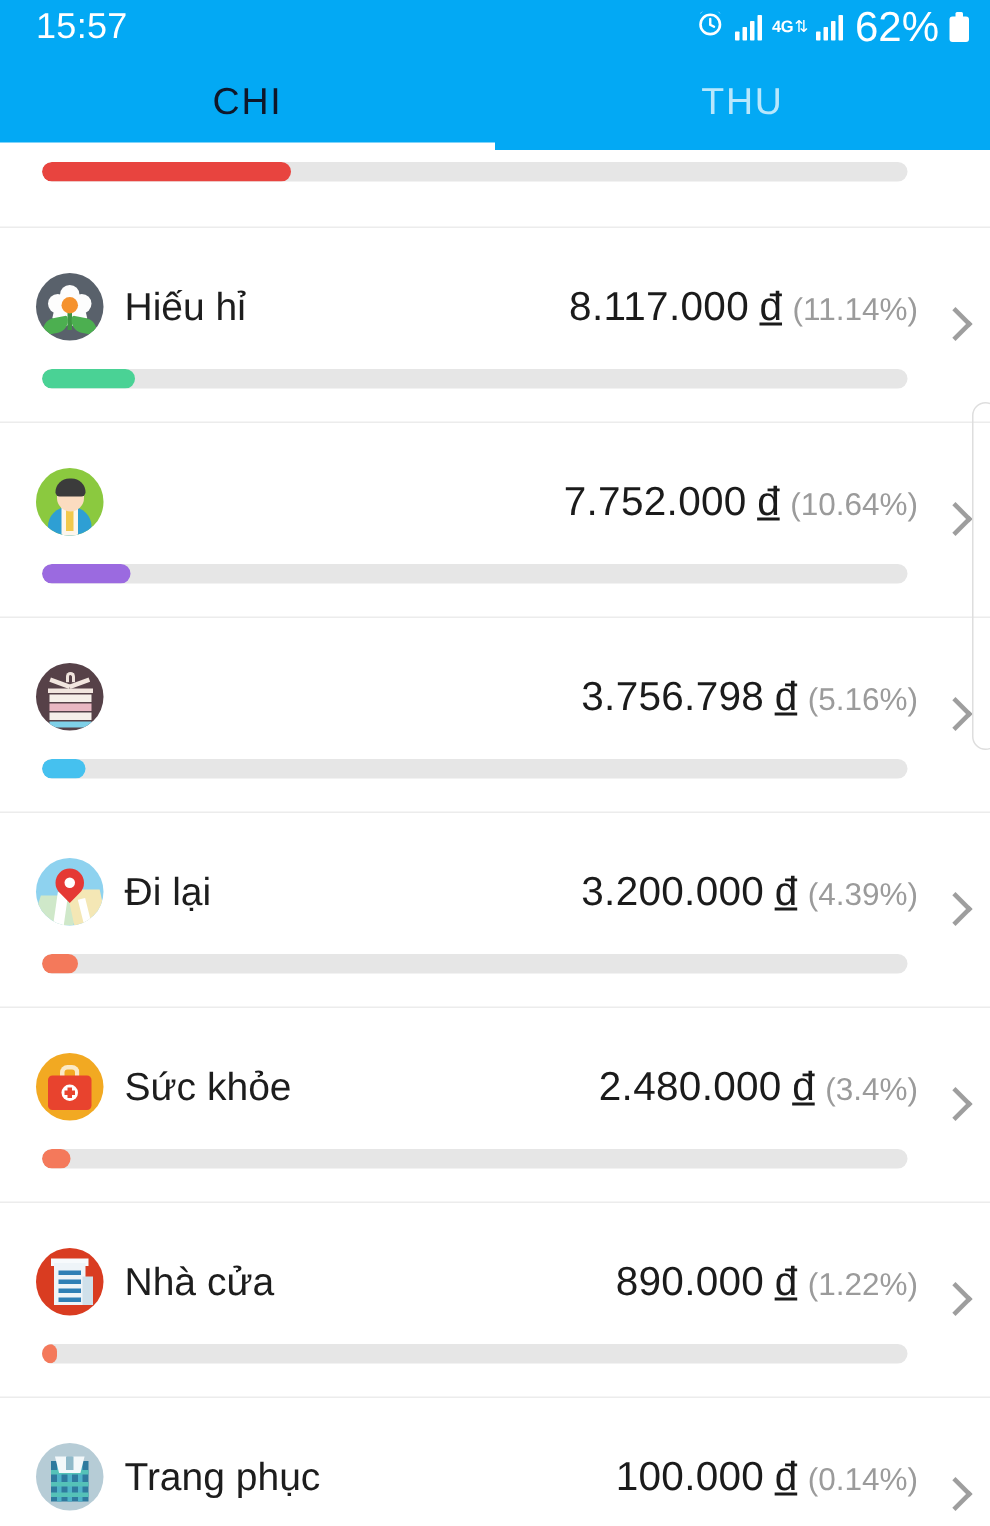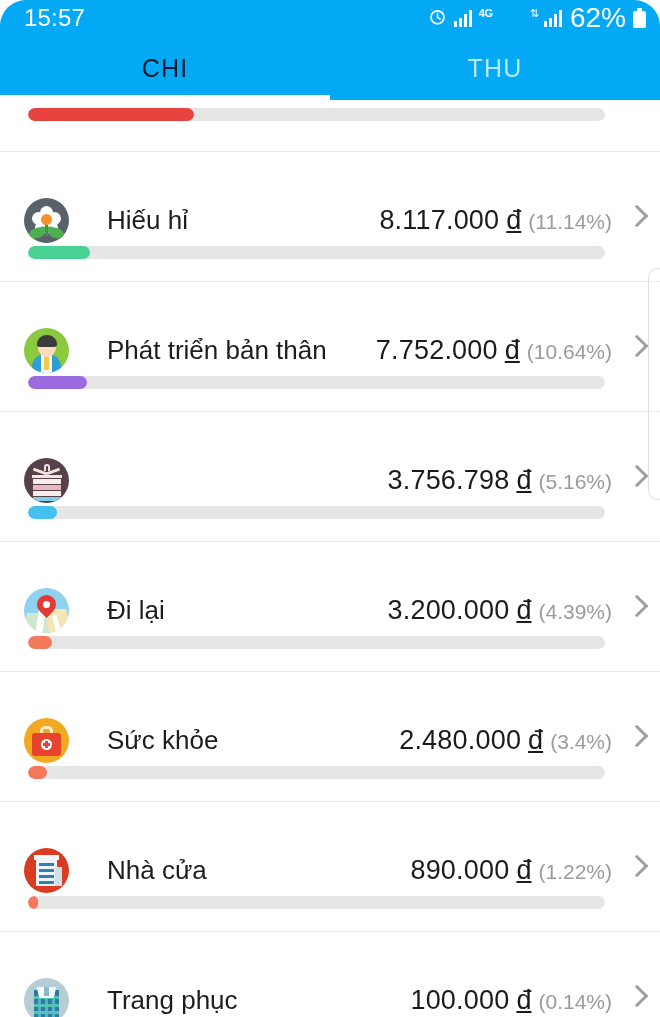--- a/index.html
+++ b/index.html
@@ -2,42 +2,42 @@
 <html><head>
 <meta charset="utf-8">
 <style>
   * { margin:0; padding:0; box-sizing:border-box; }
   html,body{
     width:660px; height:1017px; overflow:hidden;
     background:#ffffff;
     font-family:"Liberation Sans","DejaVu Sans",sans-serif;
     -webkit-font-smoothing:antialiased;
   }
-  #app{ position:relative; width:660px; height:1017px; overflow:hidden; background:#fff;border-radius:26px; }
+  #app{ position:relative; width:660px; height:1017px; overflow:hidden; background:#fff; }
 
   
   .statusbar{
     height:36px; background:#03a9f4;
     display:flex; align-items:center; justify-content:space-between;
     padding:0 14px 0 24px; color:#fff;
   }
   .status-time{ font-size:24px; letter-spacing:.2px; line-height:1; }
   .status-right{ display:flex; align-items:center; gap:7px; }
   .status-pct{ font-size:28px; line-height:1; margin-left:1px; }
   .ico{ display:inline-block; }
 
   
   .sig{ display:inline-flex; align-items:flex-end; gap:2px; height:17px; }
   .sig i{ display:block; width:3px; background:#fff; border-radius:.5px; }
   .sig i:nth-child(1){ height:6px; }
   .sig i:nth-child(2){ height:9px; }
   .sig i:nth-child(3){ height:13px; }
   .sig i:nth-child(4){ height:17px; }
 
-  .netico{ display:inline-flex; height:20px;gap:36px; }
+  .netico{ display:inline-flex; align-items:center; height:20px; }
   .netico .g{ font-size:11px; font-weight:bold; line-height:1; letter-spacing:-.3px; }
   .netico .ar{ font-size:11px; line-height:1; margin-left:1px; letter-spacing:-2px;}
 
   .batt{ position:relative; width:13px; height:20px; border:0; }
   .batt .body{ position:absolute; left:0; top:3px; width:13px; height:17px; background:#fff; border-radius:2px; }
   .batt .cap{ position:absolute; left:4px; top:0; width:5px; height:4px; background:#fff; border-radius:1px 1px 0 0; }
 
   
   .tabbar{ position:relative; height:64px; background:#03a9f4; display:flex; }
   .tab{ flex:1; display:flex; align-items:center; justify-content:center;
@@ -47,22 +47,22 @@
 
   
   .list{ position:relative; background:#fff; height:917px; overflow:hidden; }
 
   .row{ position:relative; background:#fff; border-top:1px solid #ececec; }
   .row.partial{ border-top:none; }
   .row-inner{ position:relative; padding:0 0 0 0; height:129px; }
   .row.partial .row-inner{ height:51px; }
 
   .row-main{
-    position:absolute; left:0; right:0; top:46px;
-    display:flex; align-items:center; padding:0 48px 0 24px;gap:24px;
+    position:absolute; left:0; right:0; top:30px;
+    display:flex; align-items:center; padding:0 48px 0 24px;
   }
   .cat-icon{
     width:45px; height:45px; border-radius:50%;
     flex:0 0 45px; position:relative; overflow:hidden;
   }
   .cat-label{
     margin-left:14px; font-size:26px; color:#1d1d1d; line-height:1.05;
     white-space:nowrap; letter-spacing:0;
   }
   .amount-wrap{ margin-left:auto; display:flex; align-items:baseline; white-space:nowrap; }
@@ -249,21 +249,20 @@
           <div class="row-main">
             <span class="cat-icon" style="background:#8bc93f">
               <span class="art person">
                 <i class="body"></i>
                 <i class="shirt"></i>
                 <i class="tie"></i>
                 <i class="head"></i>
                 <i class="hair"></i>
               </span>
             </span>
-            <span class="cat-label">Phát triển bản thân</span>
             <span class="amount-wrap">
               <span class="amount">7.752.000</span>
               <span class="cur">đ</span>
               <span class="pct">(10.64%)</span>
             </span>
           </div>
           <span class="chev"></span>
           <div class="track">
             <div class="fill" style="width:10.2144%;background:#9b6ae0"></div>
           </div>

